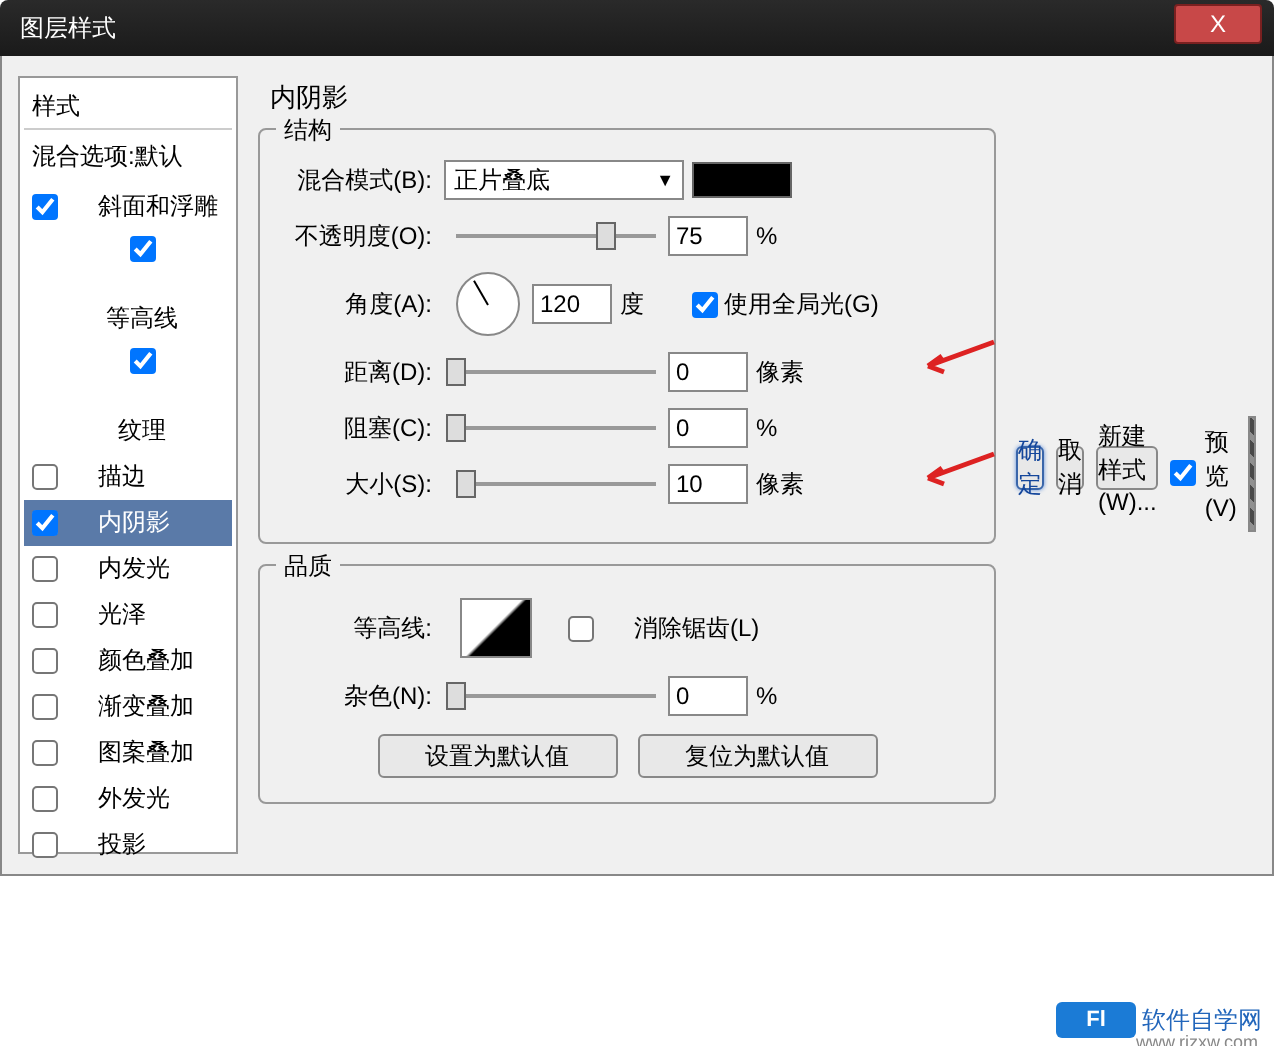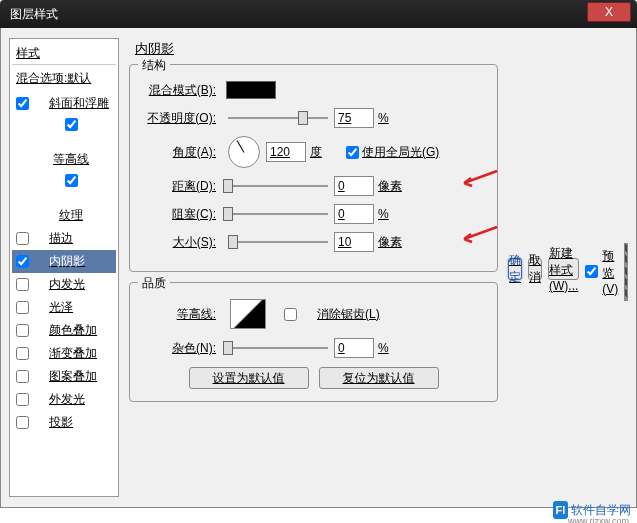--- a/index.html
+++ b/index.html
@@ -1,19 +1,19 @@
 <!DOCTYPE html>
 <html><head>
 <meta charset="utf-8">
 <style>
 * { box-sizing: border-box; margin: 0; padding: 0; font-family: "Microsoft YaHei", SimSun, sans-serif; font-size: 12px; }
 body { background: #fff; width: 637px; height: 523px; position: relative; }
 .titlebar { background: linear-gradient(#2a2a2a, #1a1a1a); height: 28px; color: #fff; display: flex; align-items: center; padding-left: 10px; position: relative; border-top-left-radius: 4px; border-top-right-radius: 4px; }
 .close-btn { position: absolute; right: 6px; top: 2px; width: 44px; height: 20px; background: #c84848; border: 1px solid #7a2020; border-radius: 2px; display: flex; align-items: center; justify-content: center; color: #fff; font-size: 11px; cursor: pointer; }
-.dialog-body { display: flex; padding: 10px 8px; height: 480px; background: #f0f0f0; border: 1px solid #888; border-top: none; text-decoration: underline; }
+.dialog-body { display: flex; padding: 10px 8px; height: 410px; background: #f0f0f0; border: 1px solid #888; border-top: none; }
 .left-panel { width: 110px; border: 1px solid #999; background: #fff; padding: 4px 2px; }
 .left-header { font-size: 12px; padding: 2px 4px; border-bottom: 1px solid #ccc; margin-bottom: 2px; }
 .left-blend { font-size: 12px; padding: 3px 4px; margin-bottom: 2px; background: #fff; }
 .style-item { display: flex; align-items: center; padding: 3px 4px; gap: 20px; cursor: pointer; }
 .style-item.indent { padding-left: 18px; flex-direction: column; }
 .style-item.selected { background: #5a7aa8; color: #fff; }
 .style-item input[type="checkbox"] { width: 13px; height: 13px; }
 .center-panel { flex: 1; padding: 0 10px; }
 .fieldset { border: 1px solid #999; border-radius: 4px; padding: 8px 10px 12px; margin-bottom: 10px; position: relative; }
 .fieldset-title { position: absolute; top: -8px; left: 8px; background: #f0f0f0; padding: 0 4px; font-size: 12px; }
@@ -32,21 +32,21 @@
 .right-panel { width: 120px; display: flex; flex-direction: row; align-items: center; gap: 6px; padding-top: 2px; }
 .btn { width: 108px; height: 22px; border: 1px solid #888; background: #e8e8e8; border-radius: 3px; cursor: pointer; display: flex; align-items: center; justify-content: center; }
 .btn.primary { border: 1px solid #3a66aa; color: #14469b; box-shadow: 0 0 2px #5a8ad8; }
 .preview-check { display: flex; align-items: center; gap: 4px; margin-top: 6px; }
 .preview-img { width: 58px; height: 58px; background: #555; border: 1px solid #888; margin-top: 6px; position: relative; overflow: hidden; }
 .preview-img::before { content: ""; position: absolute; inset: 0; background: repeating-linear-gradient(45deg, #aaa 0 3px, #444 3px 8px); opacity: 0.7; }
 .bottom-btns { display: flex; gap: 10px; justify-content: center; margin-top: 8px; }
 .arrow { position: absolute; width: 40px; height: 20px; pointer-events: none; }
 .arrow svg { width: 100%; height: 100%; }
 .watermark { position: absolute; right: 6px; bottom: 4px; display: flex; align-items: center; gap: 3px; font-size: 13px; color: #2266bb; }
-.watermark .logo { width: 15px; height: 18px; background: #1b7bd6; border-radius: 3px; color: #fff; display: flex; align-items: center; justify-content: center; font-weight: bold; font-size: 11px; }
+.watermark .logo { width: 40px; height: 18px; background: #1b7bd6; border-radius: 3px; color: #fff; display: flex; align-items: center; justify-content: center; font-weight: bold; font-size: 11px; }
 .watermark .sub { font-size: 9px; color: #888; position: absolute; right: 2px; bottom: -7px; }
 </style>
 </head>
 <body>
 
 <div class="titlebar">
   <span>图层样式</span>
   <div class="close-btn">
       <span>X</span>
     </div>
@@ -110,20 +110,23 @@
   </div>
 
   <div class="center-panel">
     <div style="font-size:13px; margin:2px 0 6px 6px;">内阴影</div>
 
     <div class="fieldset">
       <div class="fieldset-title">结构</div>
 
       <div class="row">
         <div class="row-label">混合模式(B):</div>
+        <div class="select-box">
+            <span>正片叠底</span>
+          </div>
         <div class="color-swatch"></div>
       </div>
 
       <div class="row">
         <div class="row-label">不透明度(O):</div>
         <div class="slider-track">
             <div class="slider-thumb" style="left:75%"></div>
           </div>
         <input class="num-input" value="75" style="">
         <span class="unit">%</span>

